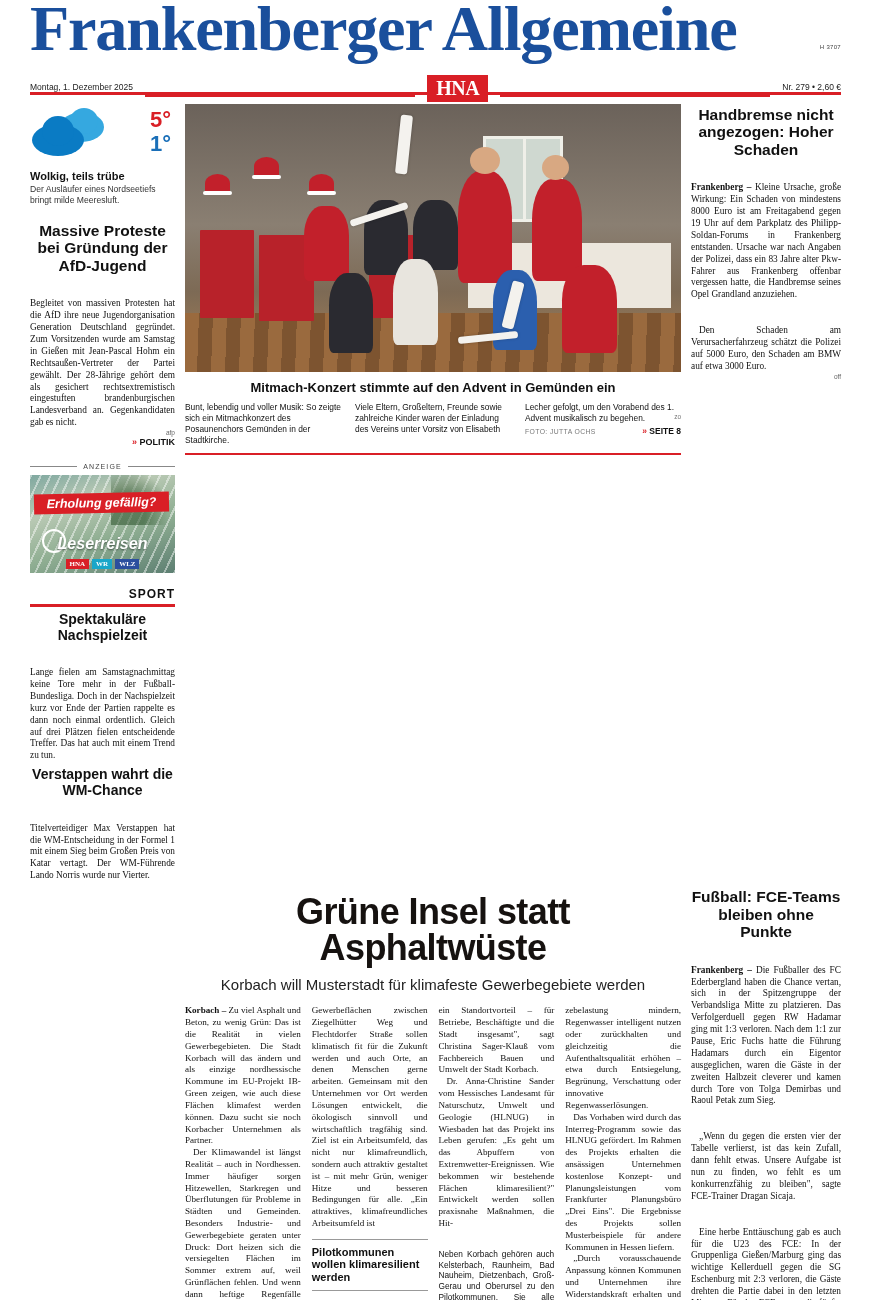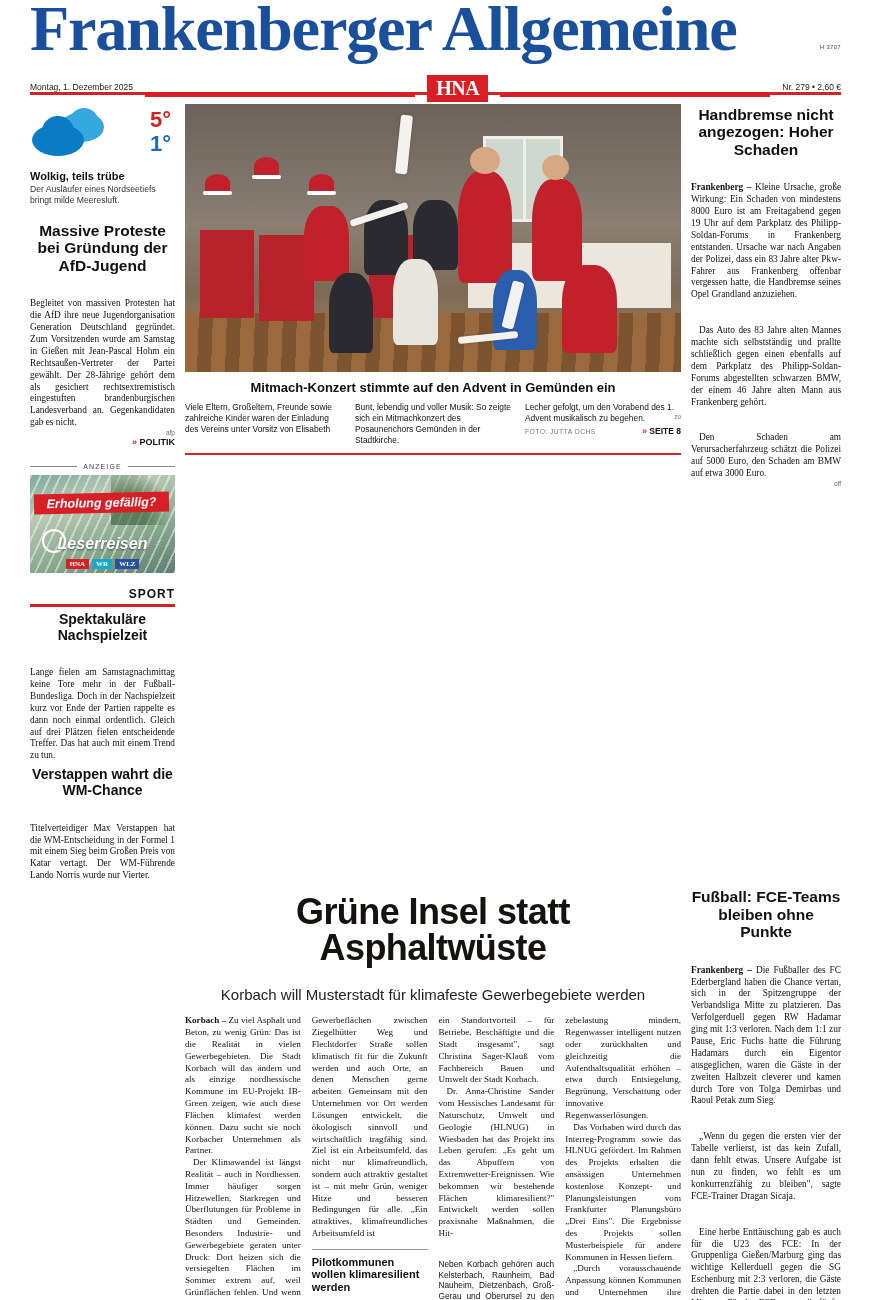--- a/index.html
+++ b/index.html
@@ -150,21 +150,21 @@
   .photo-credit{font-family:"Liberation Sans",sans-serif;font-size:6.8px;color:#777;letter-spacing:.4px;}
   .mid-rule{height:2.5px;background:#d91f26;margin-top:7px;}
 
   
   .feature-head{
     font-family:"Liberation Sans",sans-serif;font-weight:700;font-size:36px;
     line-height:1;text-align:center;margin-top:12px;letter-spacing:-.6px;color:#161210;
   }
   .feature-sub{
     font-family:"Liberation Sans",sans-serif;font-size:15px;line-height:1.15;
-    text-align:center;margin-top:20px;color:#222;
+    text-align:center;margin-top:10px;color:#222;
   }
   .feature-cols{display:flex;gap:11px;margin-top:12px;}
   .feature-cols .fc{flex:1;}
   .fc p{margin:0;font-family:"Liberation Serif",serif;font-size:9.1px;line-height:1.3;text-align:justify;text-indent:8px;hyphens:auto;}
   .fc p.first{text-indent:0;}
   .fc .dateline{font-weight:700;}
 
   .inset{border-top:1px solid #999;border-bottom:1px solid #999;margin-top:9px;padding:6px 0 6px;}
   .inset-head{font-family:"Liberation Sans",sans-serif;font-weight:700;font-size:11px;line-height:1.15;}
   .inset-body{font-family:"Liberation Sans",sans-serif;font-size:8.3px;line-height:1.3;margin-top:4px;text-align:justify;}
@@ -255,38 +255,37 @@
         <div class="person p-dark" style="left:29%;top:63%;width:9%;height:30%;"></div>
         <div class="person p-blue" style="left:62%;top:62%;width:9%;height:30%;"></div>
         <div class="person p-red" style="left:76%;top:60%;width:11%;height:33%;"></div>
         <div class="stick" style="left:43%;top:4%;width:2.5%;height:22%;transform:rotate(6deg);"></div>
         <div class="stick" style="left:33%;top:40%;width:12%;height:2.5%;transform:rotate(-18deg);"></div>
         <div class="stick" style="left:65%;top:66%;width:2.5%;height:18%;transform:rotate(14deg);"></div>
         <div class="stick" style="left:55%;top:86%;width:12%;height:2.5%;transform:rotate(-6deg);"></div>
       </div>
       <div class="photo-caption">Mitmach-Konzert stimmte auf den Advent in Gemünden ein</div>
       <div class="cap-cols">
+        <div>Bunt, lebendig und voller Musik: So zeigte sich ein Mitmachkonzert des Posaunenchors Gemünden in der Stadtkirche.</div>
         <div>Viele Eltern, Großeltern, Freunde sowie zahlreiche Kinder waren der Einladung des Vereins unter Vorsitz von Elisabeth</div>
-        <div>Bunt, lebendig und voller Musik: So zeigte sich ein Mitmachkonzert des Posaunenchors Gemünden in der Stadtkirche.</div>
         <div>
           <span>Lecher gefolgt, um den Vorabend des 1. Advent musikalisch zu begehen.</span>
           <span style="float:right;font-size:6.5px;color:#777;">zo</span>
           <div style="display:flex;justify-content:space-between;align-items:baseline;margin-top:2px;">
             <span class="photo-credit">FOTO: JUTTA OCHS</span>
             <span style="font-weight:700;font-size:8.5px;"><span style="color:#d91f26;">»</span> <span>SEITE 8</span></span>
           </div>
         </div>
       </div>
       <div class="mid-rule"></div>
     </div>
 
     <div class="col-right">
       <div class="lead-head" style="margin-top:2px;">Handbremse nicht angezogen: Hoher Schaden</div>
       <div class="body-text"><b>Frankenberg –</b><span> Kleine Ursache, große Wirkung: Ein Schaden von mindestens 8000 Euro ist am Freitagabend gegen 19 Uhr auf dem Parkplatz des Philipp-Soldan-Forums in Frankenberg entstanden. Ursache war nach Angaben der Polizei, dass ein 83 Jahre alter Pkw-Fahrer aus Frankenberg offenbar vergessen hatte, die Handbremse seines Opel Grandland anzuziehen.</span></div>
-      <div class="body-text" style="text-indent:8px;">Das Auto des 83 Jahre alten Mannes machte sich selbstständig und prallte schließlich gegen einen ebenfalls auf dem Parkplatz des Philipp-Soldan-Forums abgestellten schwarzen BMW, der einem 46 Jahre alten Mann aus Frankenberg gehört.</div>
       <div class="body-text" style="text-indent:8px;">Den Schaden am Verursacherfahrzeug schätzt die Polizei auf 5000 Euro, den Schaden am BMW auf etwa 3000 Euro.</div>
       <span class="credit">off</span>
     </div>
   </div>
 
   <div class="cols" style="margin-top:0;">
     <div class="col-left"></div>
     <div class="col-mid">
       <div class="feature-head">Grüne Insel statt Asphaltwüste</div>
       <div class="feature-sub">Korbach will Musterstadt für klimafeste Gewerbegebiete werden</div>

